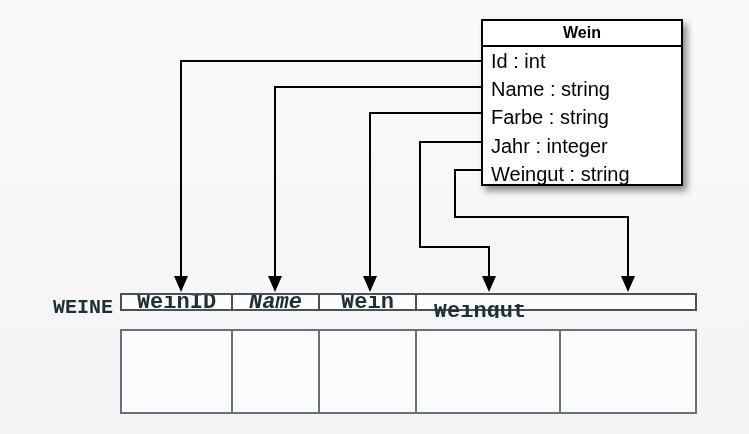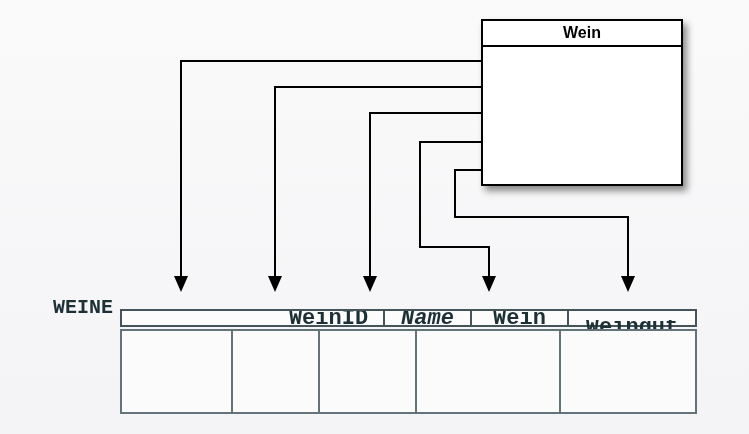--- a/index.html
+++ b/index.html
@@ -34,23 +34,23 @@
     font-size:20px;color:#000;white-space:nowrap;
   }
   
   .tbl-label{
     position:absolute;left:20px;top:293px;width:93px;height:29px;
     line-height:29px;text-align:right;
     font-family:"Liberation Mono",monospace;font-weight:bold;
     font-size:20px;color:#1d3035;z-index:2;
   }
   .tbl-header{
-    position:absolute;left:120px;top:309px;width:577px;height:18px;
+    position:absolute;left:120px;top:293px;width:577px;height:18px;
     box-sizing:border-box;border:2px solid #44545a;background:#fcfcfd;
-    display:flex;z-index:2;justify-content:flex-end;
+    display:flex;z-index:2;
   }
   .tbl-header .cell{
     box-sizing:border-box;height:100%;
     display:flex;align-items:center;justify-content:center;
     border-right:2px solid #44545a;
     font-family:"Liberation Mono",monospace;font-weight:bold;
     font-size:22px;color:#1d3035;white-space:nowrap;overflow:hidden;
   }
   .tbl-header .cell:last-child{border-right:none;}
   .tbl-body{
@@ -79,20 +79,27 @@
     <path d="M483 113 H370 V277"></path>
     <polygon points="363,276 377,276 370,292"></polygon>
     <path d="M483 142 H420 V247 H489 V277"></path>
     <polygon points="482,276 496,276 489,292"></polygon>
     <path d="M483 170 H455 V217 H628 V277"></path>
     <polygon points="621,276 635,276 628,292"></polygon>
   </svg>
 
   <div class="class-box">
     <div class="class-title">Wein</div>
+    <div class="class-attrs">
+      <div class="class-attr">Id : int</div>
+      <div class="class-attr">Name : string</div>
+      <div class="class-attr">Farbe : string</div>
+      <div class="class-attr">Jahr : integer</div>
+      <div class="class-attr">Weingut : string</div>
+    </div>
   </div>
 
   <div class="tbl-label">WEINE</div>
 
   <div class="tbl-header">
     <div class="cell w1">WeinID</div>
     <div class="cell w2">Name</div>
     <div class="cell w3">Wein</div>
     <div class="cell w5">Weingut</div>
   </div>

